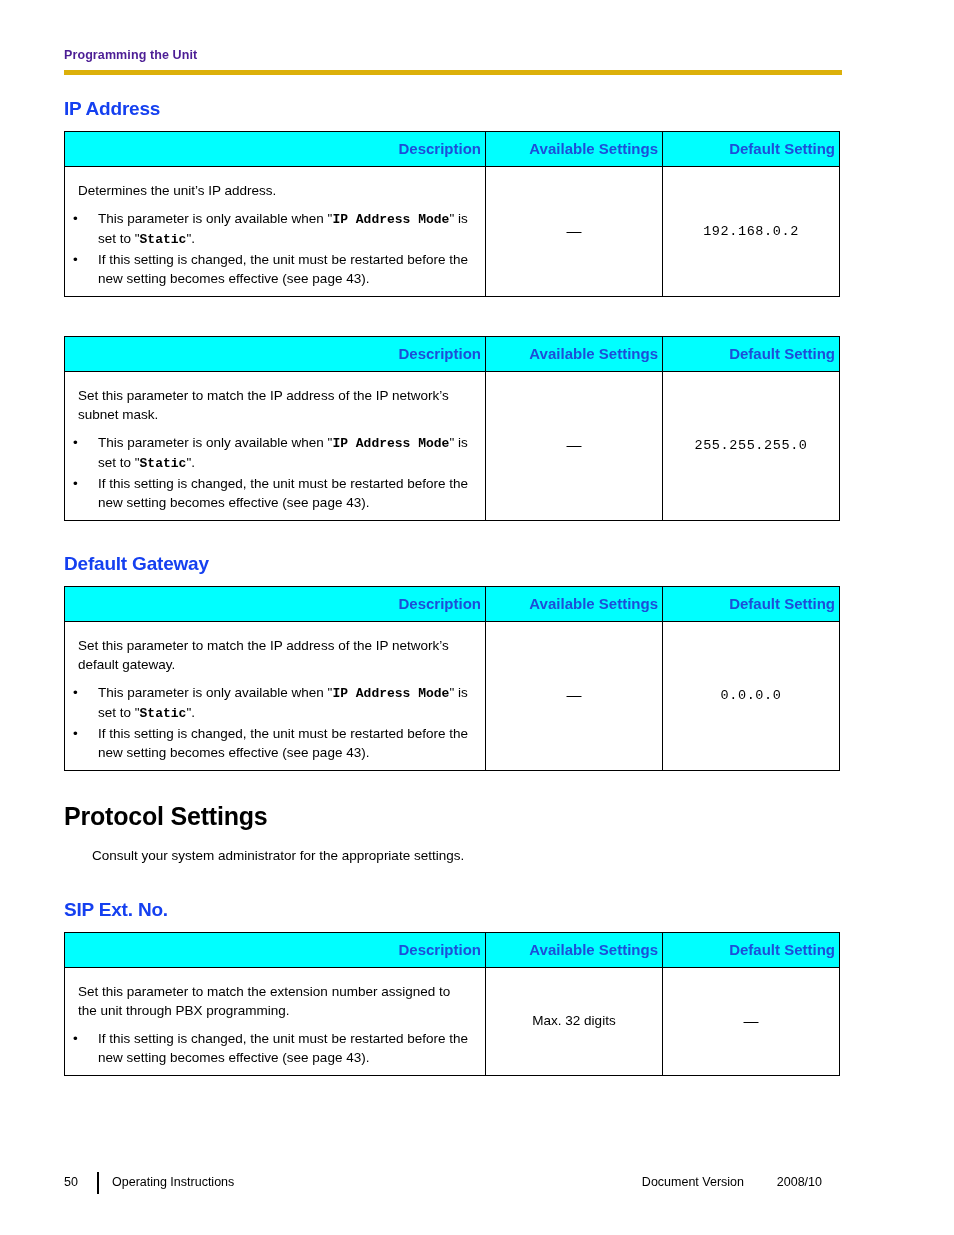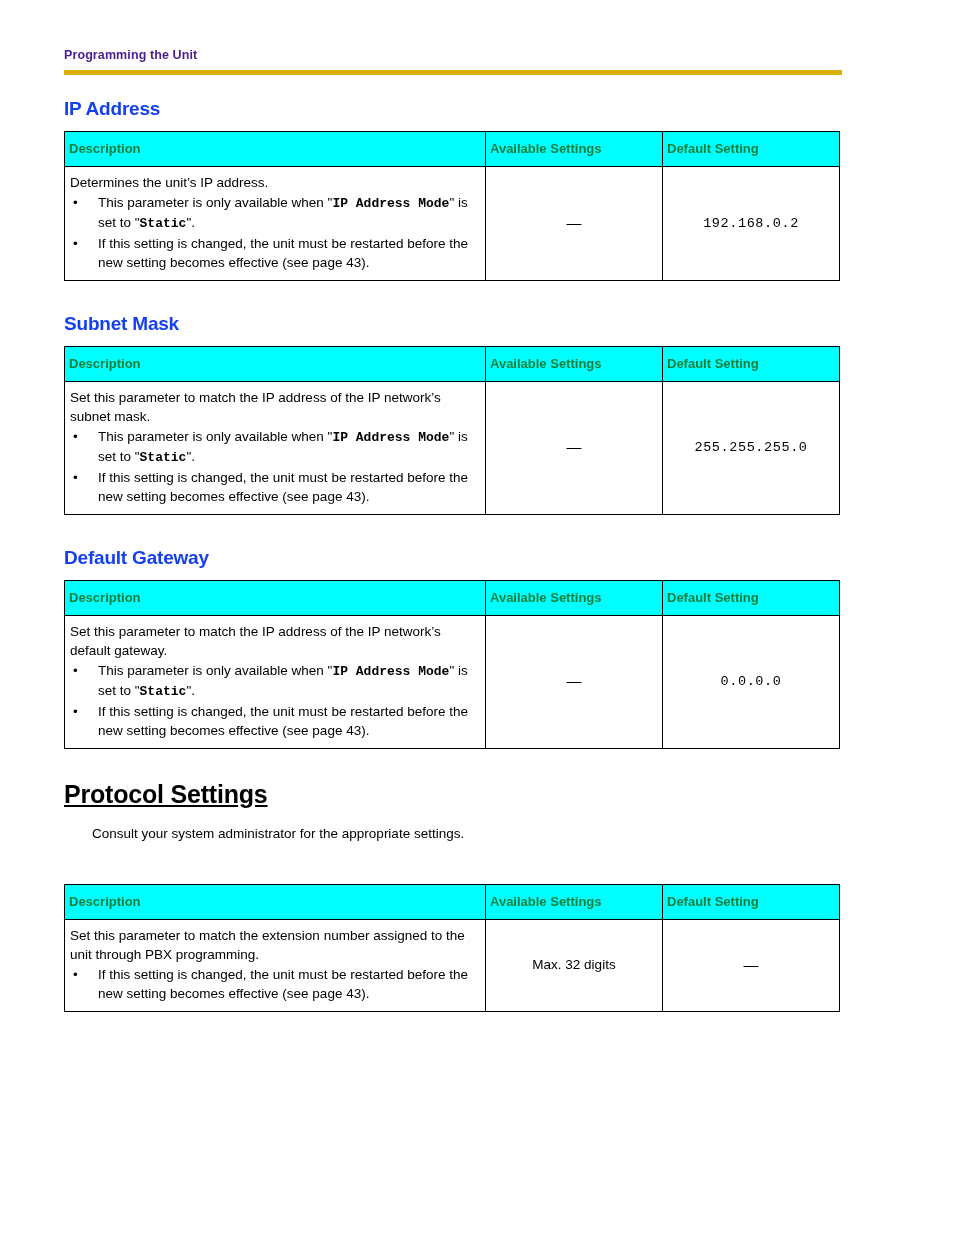--- a/index.html
+++ b/index.html
@@ -62,21 +62,20 @@
     line-height: 26px;
     letter-spacing: -0.2px;
   }
   h1.major-heading {
     margin: 0;
     font-size: 25px;
     font-weight: bold;
     color: #000000;
     line-height: 30px;
     letter-spacing: -0.2px;
-    text-decoration: underline;
   }
   .intro-note {
     margin: 0;
     padding-left: 28px;
     font-size: 13.5px;
     line-height: 18px;
     color: #000;
   }
 
   
@@ -92,25 +91,25 @@
     table-layout: fixed;
     border: 1.5px solid #000;
   }
   table.spec col.c-desc { width: 421px; }
   table.spec col.c-avail { width: 177px; }
   table.spec col.c-def  { width: 177px; }
 
   table.spec th {
     background: #00ffff;
     border: 1.5px solid #000;
-    font-size: 13px;
-    font-weight: bold;
-    text-align: left;
+    font-size: 15px;
+    font-weight: bold;
+    text-align: right;
     padding: 9px 4px 9px 4px;
-    color: #15803d;
+    color: #1d4ed8;
     line-height: 16px;
   }
   table.spec td {
     border: 1.5px solid #000;
     vertical-align: top;
     padding: 0;
     font-size: 13.5px;
     line-height: 19.5px;
     color: #000;
   }
@@ -121,21 +120,21 @@
     text-align: center;
     vertical-align: middle;
     font-size: 13.5px;
   }
   table.spec td.center.mono {
     font-family: "Liberation Mono", monospace;
     font-size: 13.5px;
     letter-spacing: 0.6px;
   }
 
-  .lead-line { margin: 0; }
+  .lead-line { margin: 8px; }
   ul.bullets {
     list-style: none;
     margin: 0;
     padding: 0;
   }
   ul.bullets li {
     position: relative;
     padding-left: 28px;
     margin: 0;
   }
@@ -245,21 +244,20 @@
           <td class="center">
             <span class="dash">—</span>
           </td>
           <td class="center mono">192.168.0.2</td>
         </tr>
       </tbody>
     </table>
 
     <div class="gap-table-heading"></div>
 
-    <h2 class="section-heading">Subnet Mask</h2>
     <div class="gap-heading-table"></div>
 
     <table class="spec">
       <colgroup>
           <col class="c-desc">
           <col class="c-avail">
           <col class="c-def">
         </colgroup>
       <thead>
         <tr>
@@ -332,20 +330,21 @@
       </tbody>
     </table>
 
     <div class="gap-table-heading"></div>
 
     <h1 class="major-heading">Protocol Settings</h1>
     <div class="gap-major-note"></div>
     <p class="intro-note">Consult your system administrator for the appropriate settings.</p>
     <div class="gap-note-heading"></div>
 
+    <h2 class="section-heading">SIP Ext. No.</h2>
     <div class="gap-heading-table"></div>
 
     <table class="spec">
       <colgroup>
           <col class="c-desc">
           <col class="c-avail">
           <col class="c-def">
         </colgroup>
       <thead>
         <tr>
@@ -368,14 +367,21 @@
           <td class="center">Max. 32 digits</td>
           <td class="center">
             <span class="dash">—</span>
           </td>
         </tr>
       </tbody>
     </table>
 
   </div>
 
+  <div class="footer">
+    <span class="footer-page-num">50</span>
+    <span class="footer-divider"></span>
+    <span class="footer-doc-title">Operating Instructions</span>
+    <span class="footer-version-label">Document Version</span>
+    <span class="footer-version-value">2008/10</span>
+  </div>
 
 </div>
 
 </body></html>

